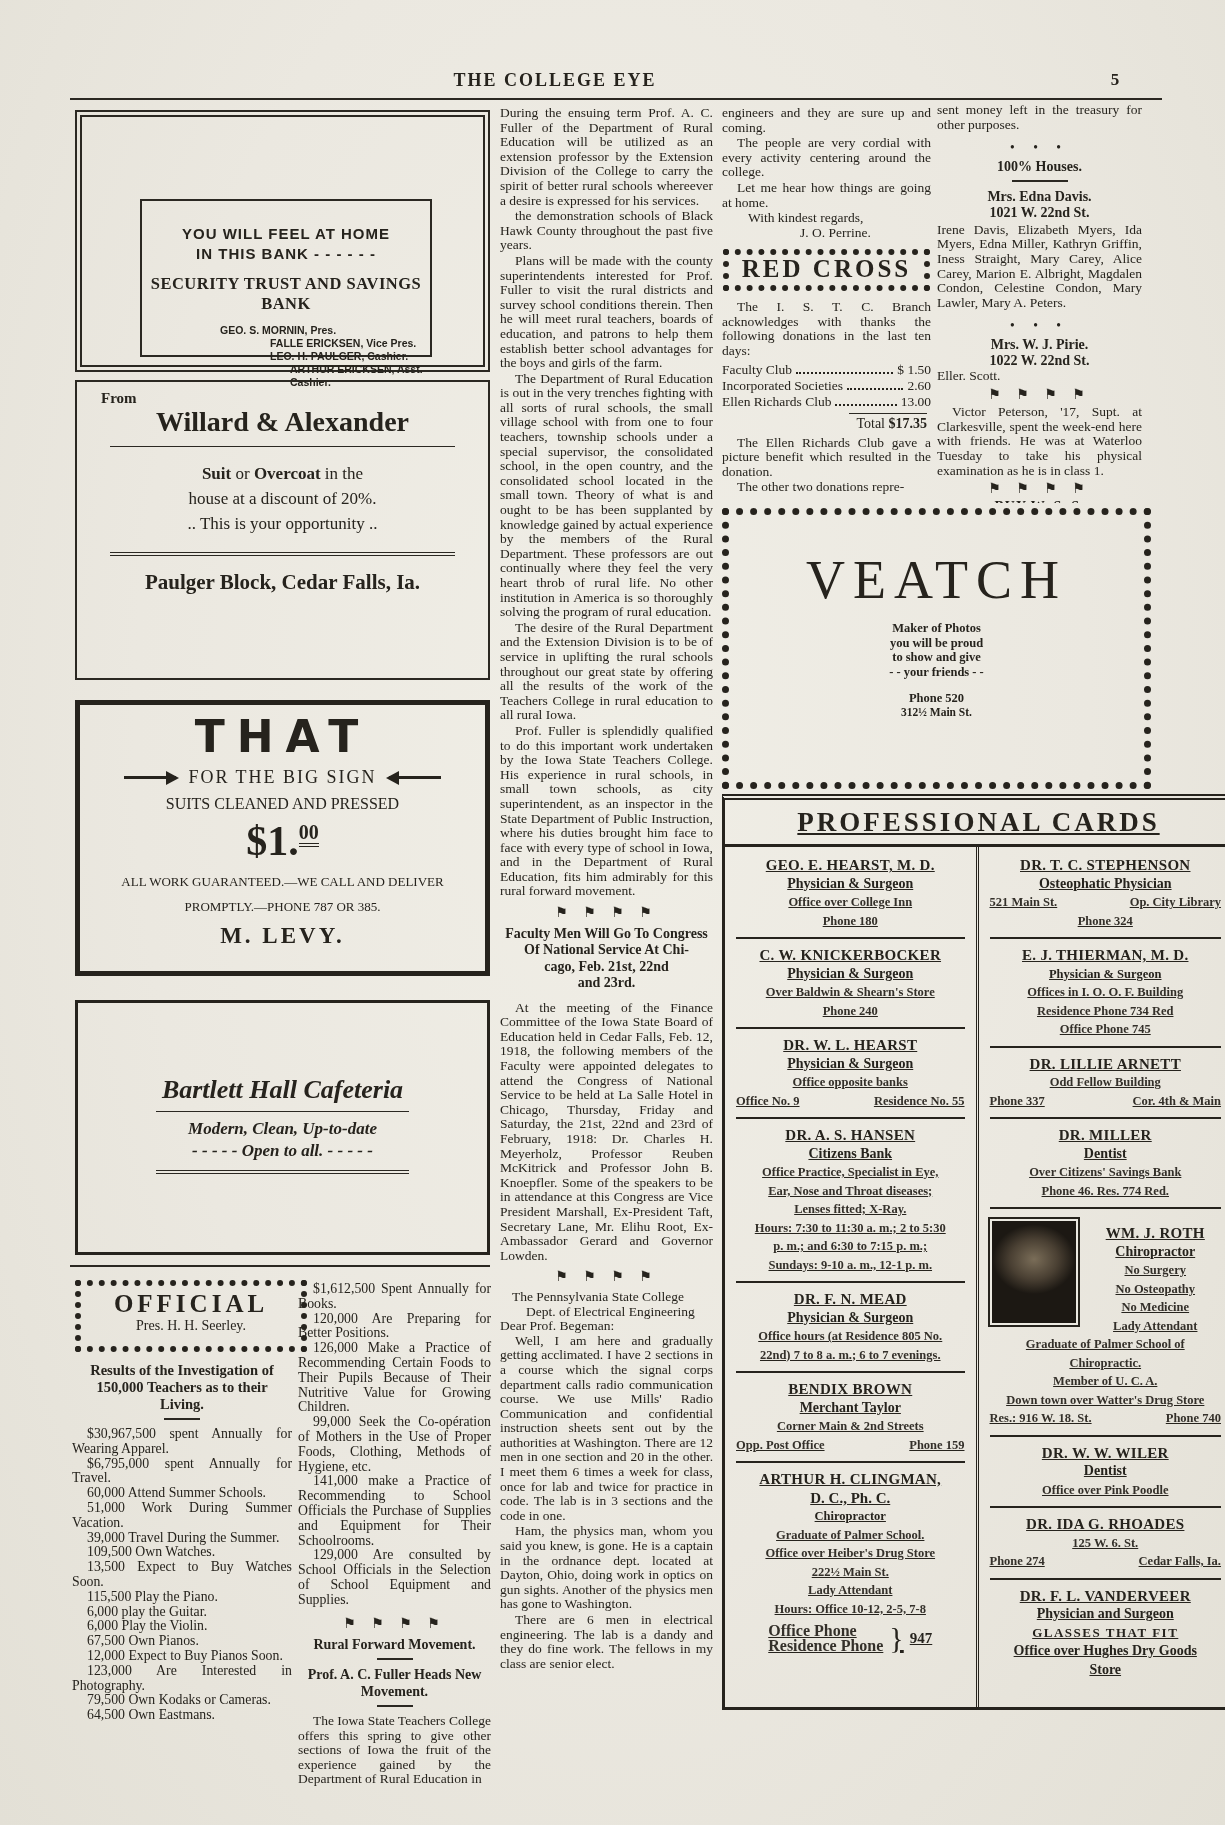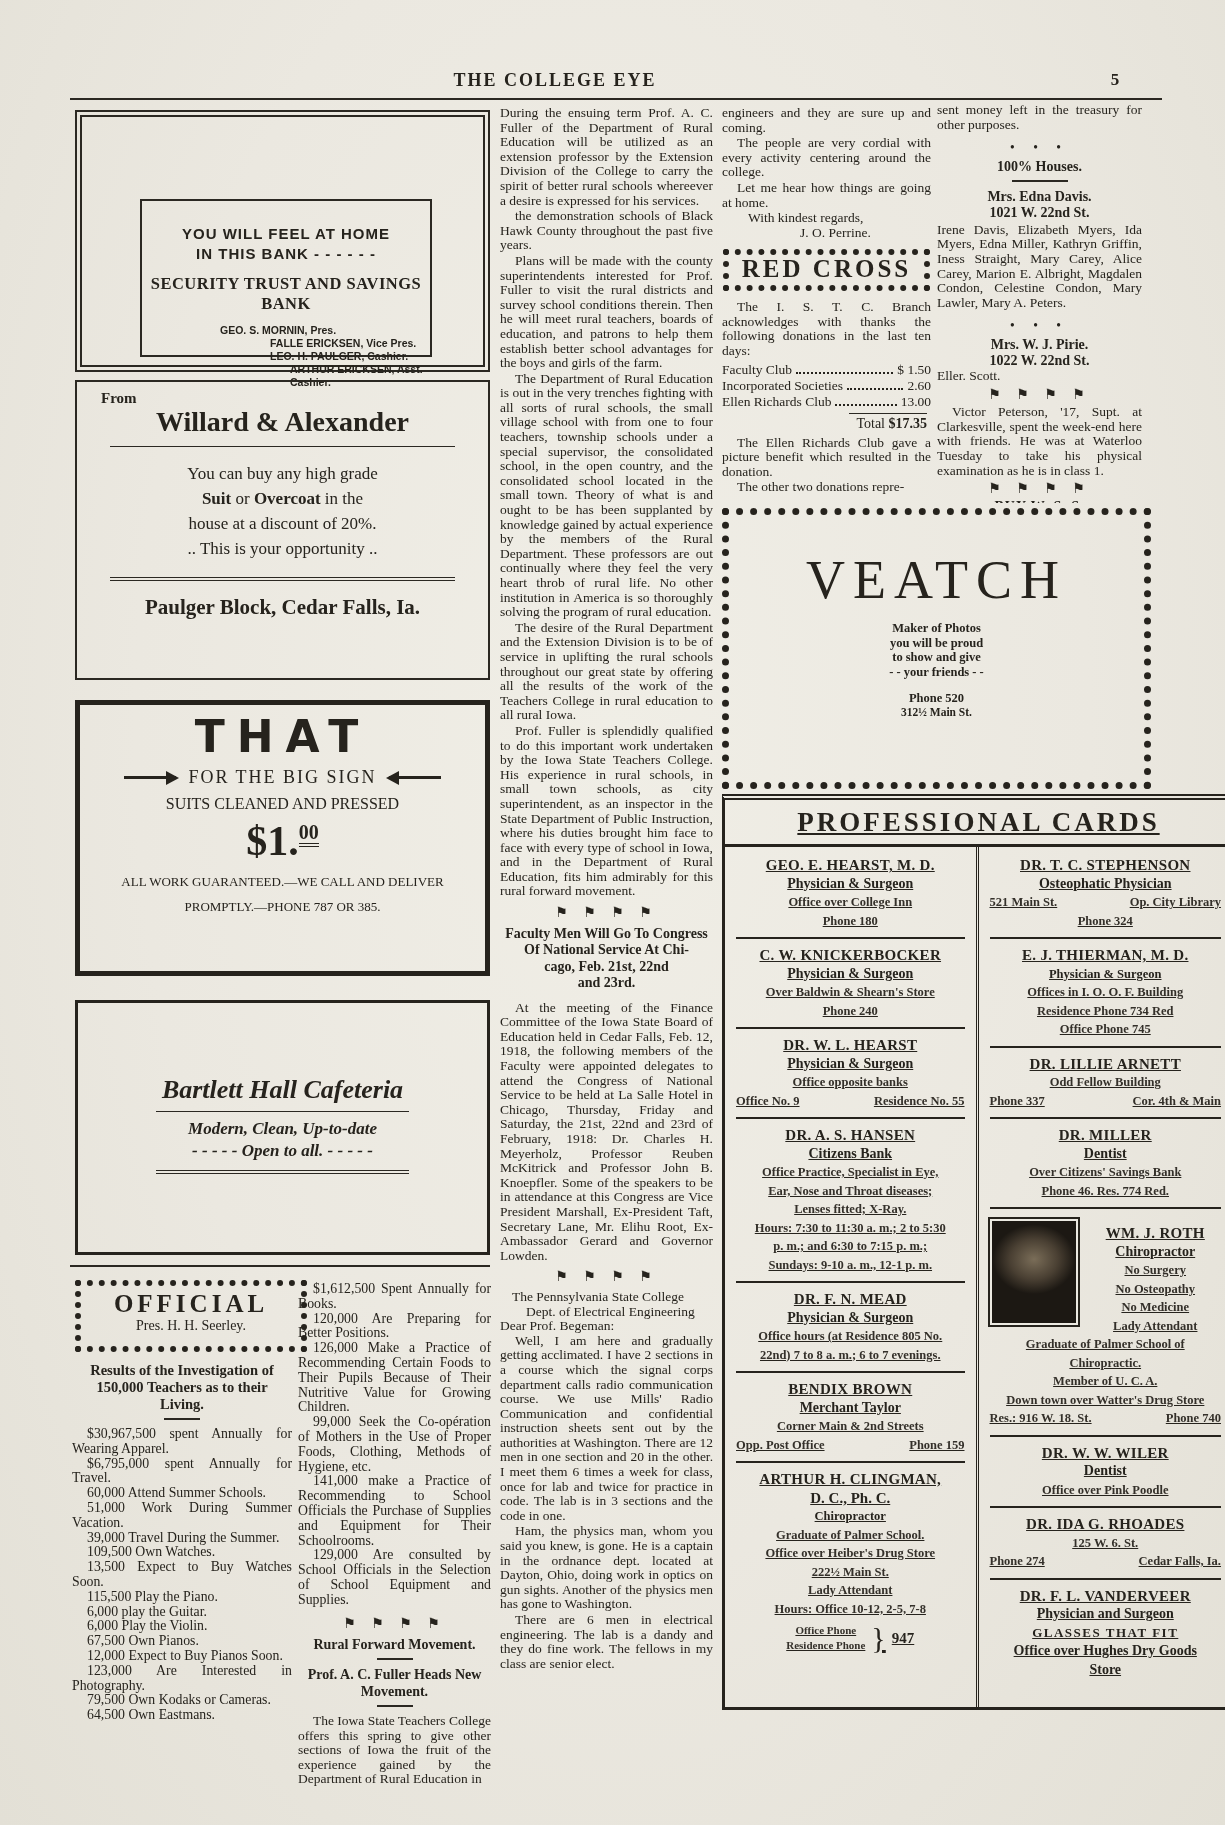--- a/index.html
+++ b/index.html
@@ -117,21 +117,21 @@
   .cl .t2 { display:none; }
   .cl.name { font-weight:bold; font-size:15px; margin-top:8px; letter-spacing:.3px; }
   .cl.namec { font-weight:bold; font-size:15px; }
   .cl.sub { font-weight:bold; font-size:14px; }
   .cl.subsm { font-weight:bold; font-size:12.5px; }
   .cl.plain { font-weight:bold; font-size:12.5px; color:#34302a; }
   .cl.caps { font-weight:bold; font-size:13px; letter-spacing:1.5px; }
   .cl.split, .cl.splitb { display:flex; justify-content:space-between; font-weight:bold; font-size:12.5px; padding:0 2px; color:#34302a; }
   .cl.split .t2, .cl.splitb .t2 { display:inline; }
   .phone-brace { display:flex; justify-content:center; align-items:center; gap:6px; margin-top:4px; }
-  .pb-lines { text-align:center; font-weight:bold; font-size:11px; line-height:15px; color:#34302a; }
+  .pb-lines { text-align:left; font-weight:bold; font-size:16px; line-height:15px; color:#34302a; }
   .pb-brace { font-size:30px; font-weight:normal; }
   .pb-num { font-weight:bold; font-size:15px; }
   .roth-top { display:flex; gap:8px; align-items:flex-start; margin-top:4px; }
   .roth-photo { width:92px; height:110px; flex:none; border:2px solid #26231d; box-shadow:inset 0 0 0 2px #eceae2;
     background:#241f18 radial-gradient(ellipse 60% 42% at 50% 38%, #7a6d58 0%, #4a4033 45%, #1c1813 78%); }
   .roth-side { flex:1; }
 </style>
 </head>
 <body>
 
@@ -153,40 +153,40 @@
           <p>ARTHUR ERICKSEN, Asst. Cashier.</p>
         </div>
     </div>
   </div>
 
   <div class="abs adbox willard">
     <p class="wfrom">From</p>
     <p class="wname">Willard &amp; Alexander</p>
     <div class="wrule"></div>
     <div class="wbody">
-      <p>You can buy any high grade</p>
       <p><b>Suit</b><span> or </span><b>Overcoat</b><span> in the</span></p>
       <p>house at a discount of 20%.</p>
       <p>.. This is your opportunity ..</p>
     </div>
     <div class="wdrule"></div>
     <p class="wfoot">Paulger Block, Cedar Falls, Ia.</p>
   </div>
 
   <div class="abs adbox look">
     <p class="look-title">THAT</p>
     <div class="signrow">
       <span class="arrow right"></span>
       <span class="signtext">FOR THE BIG SIGN</span>
       <span class="arrow left"></span>
     </div>
     <p class="look-sub">SUITS CLEANED AND PRESSED</p>
     <p class="price"><span class="price-main">$1.</span><span class="price-sup">00</span></p>
     <p class="guar">ALL WORK GUARANTEED.—WE CALL AND DELIVER</p>
     <p class="guar">PROMPTLY.—PHONE 787 OR 385.</p>
+    <p class="levy">M. LEVY.</p>
   </div>
 
   <div class="abs adbox caf">
     <p class="caf-name">Bartlett Hall Cafeteria</p>
     <div class="caf-rule"></div>
     <p class="caf-l">Modern, Clean, Up-to-date</p>
     <p class="caf-l">- - - - - Open to all. - - - - -</p>
     <div class="caf-drule"></div>
   </div>
 

